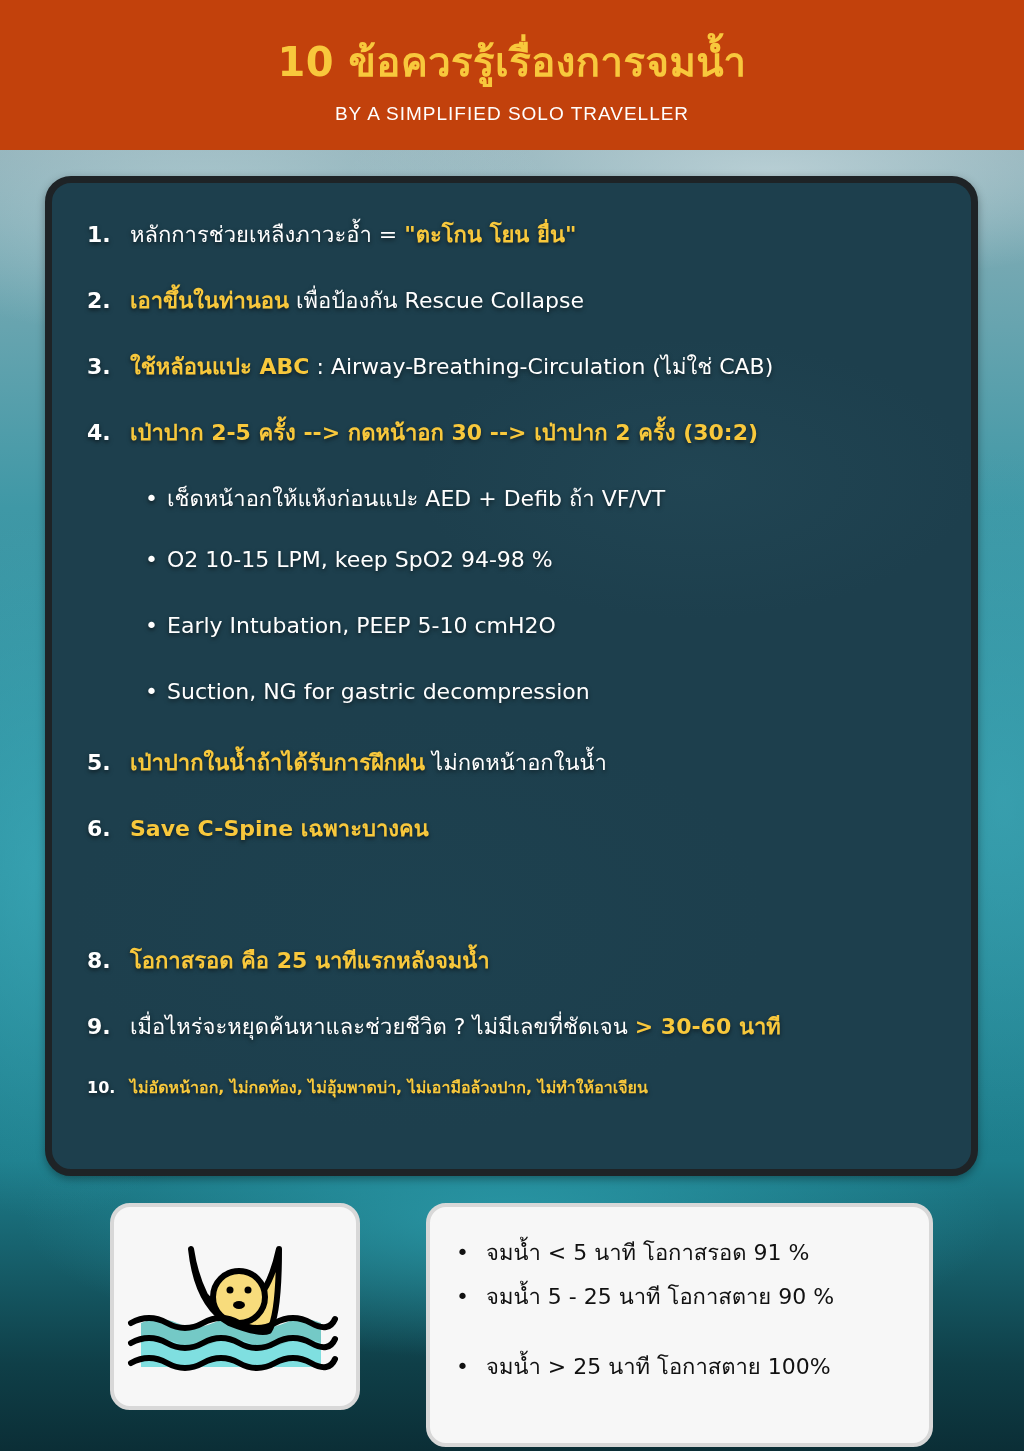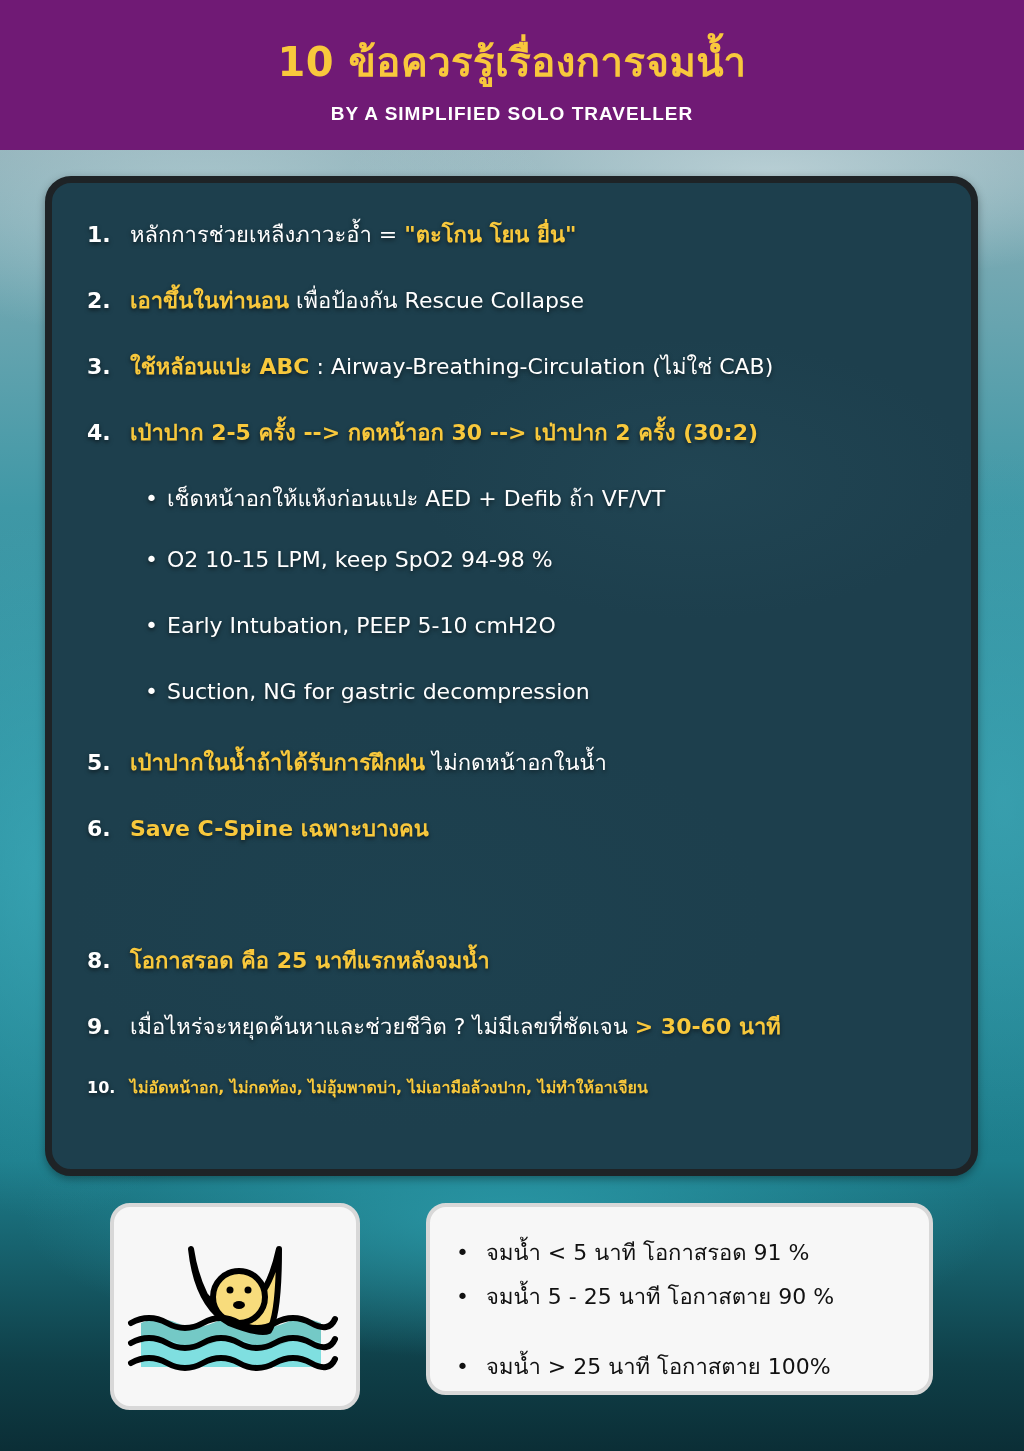--- a/index.html
+++ b/index.html
@@ -10,30 +10,30 @@
     background:
       radial-gradient(ellipse 500px 200px at 20% 14%, rgba(200,220,225,0.55), transparent 70%),
       radial-gradient(ellipse 600px 160px at 75% 12%, rgba(215,228,232,0.6), transparent 70%),
       radial-gradient(ellipse 300px 500px at 5% 60%, rgba(60,170,185,0.7), transparent 70%),
       radial-gradient(ellipse 260px 500px at 98% 55%, rgba(60,165,180,0.7), transparent 70%),
       radial-gradient(ellipse 700px 200px at 50% 84%, rgba(45,160,175,0.8), transparent 70%),
       linear-gradient(180deg, #8fb0b8 10%, #3f98a6 35%, #2a8d9c 60%, #1d7d8b 80%, #0f3f48 94%, #0b2e36 100%);
   }
   .header {
     position: absolute; left: 0; top: 0; width: 1024px; height: 150px;
-    background: #701a75;
+    background: #c2410c;
     text-align: center;
   }
   .title {
     position: absolute; left: 0; right: 0; top: 30px;
     color: #f8c83c; font-weight: bold; font-size: 40px; letter-spacing: 0.5px;
   }
   .subtitle {
     position: absolute; left: 0; right: 0; top: 103px;
-    color: #ffffff; font-weight: bold; font-size: 19px; letter-spacing: 1px;
+    color: #ffffff; font-weight: normal; font-size: 19px; letter-spacing: 1px;
     font-family: "Liberation Sans", "DejaVu Sans", sans-serif;
   }
   .main-panel {
     position: absolute; left: 45px; top: 176px; width: 933px; height: 1000px;
     border: 7px solid #1e2326; border-radius: 26px;
     background:
       radial-gradient(ellipse 400px 200px at 70% 30%, rgba(40,80,95,0.35), transparent 70%),
       radial-gradient(ellipse 500px 300px at 40% 75%, rgba(30,70,85,0.3), transparent 70%),
       #1d3f4d;
     box-shadow: 0 3px 8px rgba(0,0,0,0.35);
@@ -46,21 +46,21 @@
   .num { display: inline-block; width: 43px; font-weight: bold; }
   .hl { color: #f8c83c; font-weight: bold; }
   .sub { left: 93px; }
   .bullet { display: inline-block; width: 22px; }
   .icon-card {
     position: absolute; left: 110px; top: 1203px; width: 250px; height: 207px;
     background: #f7f7f7; border: 4px solid #d8d8d8; border-radius: 20px;
   }
   .icon-card svg { position: absolute; left: 5px; top: 28px; }
   .stats-card {
-    position: absolute; left: 426px; top: 1203px; width: 507px; height: 192px;
+    position: absolute; left: 426px; top: 1203px; width: 507px; height: 244px;
     background: #f7f7f7; border: 4px solid #d8d8d8; border-radius: 20px;
   }
   .stat {
     position: absolute; left: 26px; font-size: 22px; color: #111; white-space: nowrap;
   }
   .stat .bullet { width: 30px; }
 </style>
 </head>
 <body>
 

